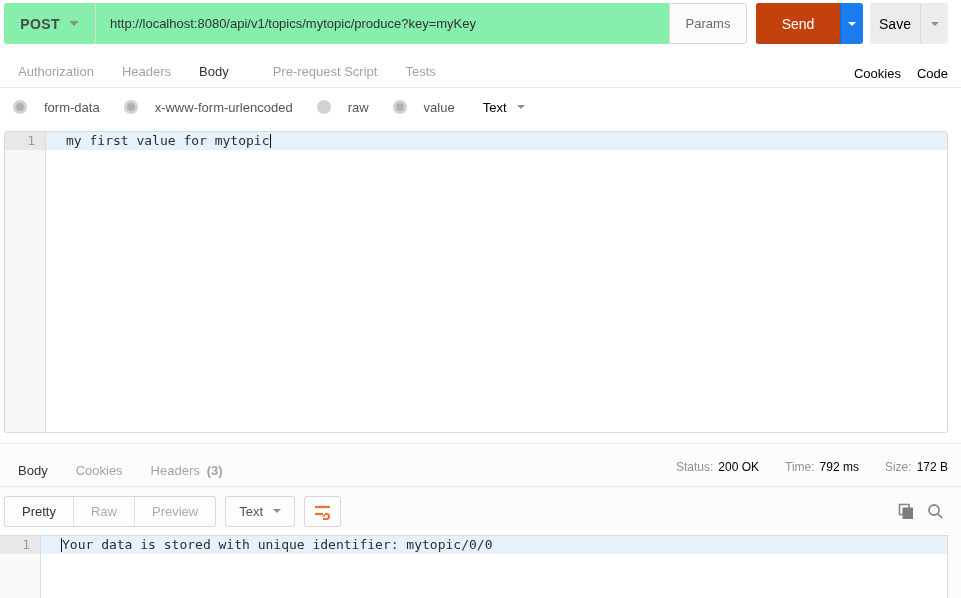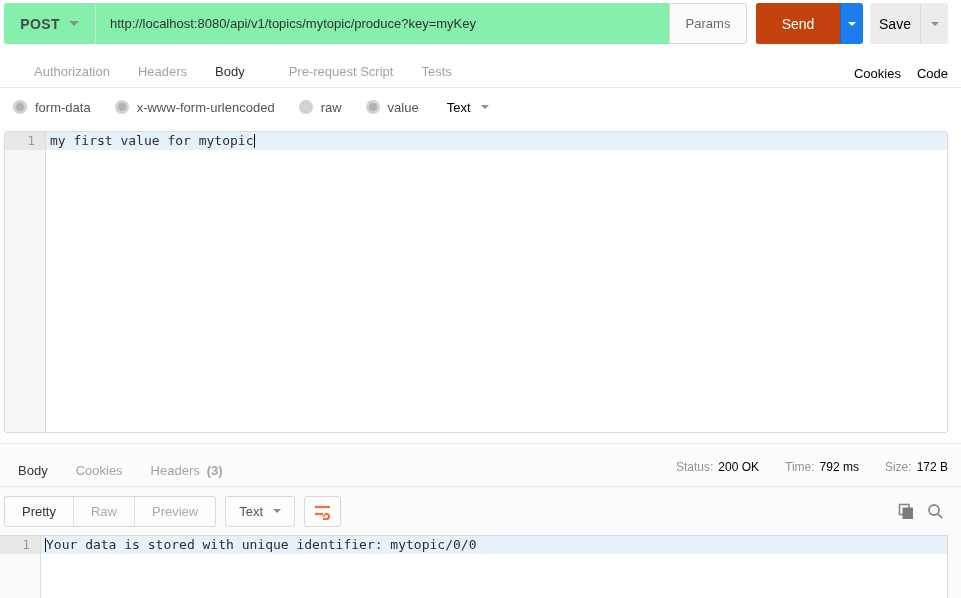--- a/index.html
+++ b/index.html
@@ -23,50 +23,50 @@
   .send-caret { width: 23px; border: 0; border-left: 1px solid rgba(0,0,0,.15); display: flex;
     align-items: center; justify-content: center; cursor: pointer; }
   .send-caret .caret { border-top-color: #fff; border-left-width: 4px; border-right-width: 4px; border-top-width: 4px; }
   .save-group { display: flex; margin-left: 7px; border-radius: 3px; overflow: hidden; background: #ececec; }
   .save-main { width: 50px; border: 0; background: transparent; color: #000000; font-size: 14px; cursor: pointer; }
   .save-caret { width: 28px; border: 0; background: transparent; border-left: 1px solid #dcdcdc;
     display: flex; align-items: center; justify-content: center; cursor: pointer; }
 
   
   .req-tabs { display: flex; align-items: flex-end; height: 44px; border-bottom: 1px solid #e8e8e8;
-    padding-left: 20px; position: relative; }
+    padding-left: 4px; position: relative; }
   .rtab { padding: 0 14px; font-size: 13px; color: #a3a3a3; height: 31px; line-height: 26px;
     cursor: pointer; display: flex; align-items: center; gap: 7px; }
   .rtab.active { color: #333; border-bottom: 3px solid var(--orange); }
   .green-dot { width: 9px; height: 9px; border-radius: 50%; background: var(--green); display: inline-block; }
   .tabs-right { position: absolute; right: 13px; bottom: 6px; display: flex; gap: 16px; }
   .link-orange { font-size: 13px; color: var(--orange); cursor: pointer; }
 
   
   .body-opts { display: flex; align-items: center; height: 38px; padding-left: 13px; gap: 24px; }
-  .radio-item { display: flex; align-items: center; gap: 8px; cursor: pointer; }
+  .radio-item { display: flex; align-items: center; gap: 17px; cursor: pointer; }
   .radio { width: 14px; height: 14px; border-radius: 50%; background: #d2d2d2;
     display: flex; align-items: center; justify-content: center; }
   .radio .dot { width: 8px; height: 8px; border-radius: 50%; background: #b2b2b2; }
   .radio.sel .dot { background: var(--orange); }
   .radio-label { font-size: 13px; color: #555; }
   .type-dd { display: flex; align-items: center; gap: 10px; margin-left: 4px; cursor: pointer; }
   .type-dd .tlabel { font-size: 13px; color: var(--orange); }
   .type-dd .caret { border-left-width: 4px; border-right-width: 4px; border-top-width: 4px; }
 
   
   .editor { position: relative; background: #fff; font-family: "DejaVu Sans Mono", monospace;
     font-size: 13px; }
   .req-editor { margin: 5px 13px 0 4px; height: 302px; border: 1px solid #dcdcdc; border-radius: 3px; overflow: hidden; }
   .gutter { position: absolute; left: 0; top: 0; bottom: 0; width: 41px; background: #f7f7f7;
     border-right: 1px solid #dcdcdc; }
   .code-line { position: relative; display: flex; height: 18px; line-height: 18px; }
   .code-line .ln { width: 41px; text-align: right; padding-right: 10px; color: #9a9a9a;
     background: #e8e8e8; border-right: 1px solid #dcdcdc; position: relative; z-index: 1; }
-  .code-line .txt { flex: 1; padding-left: 4px; color: #2d2d2d; background: #e7f1fc; white-space: pre; }
+  .code-line .txt { flex: 1; padding-left: 20px; color: #2d2d2d; background: #e7f1fc; white-space: pre; }
   .cursor { display: inline-block; width: 1px; height: 14px; background: #111; vertical-align: middle;
     margin-bottom: 2px; }
 
   
   .resp-head { border-top: 1px solid #ededed; margin-top: 10px; background: #fcfcfc; }
   .resp-tabs { display: flex; align-items: flex-end; height: 43px; border-bottom: 1px solid #e8e8e8;
     padding-left: 4px; position: relative; }
   .resp-meta { position: absolute; right: 13px; bottom: 12px; display: flex; gap: 26px; font-size: 12px; }
   .meta-item { display: flex; gap: 5px; }
   .meta-label { color: #939393; }

